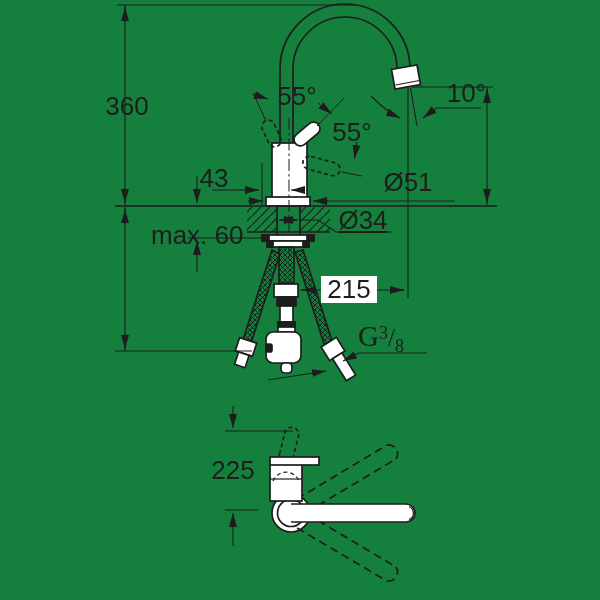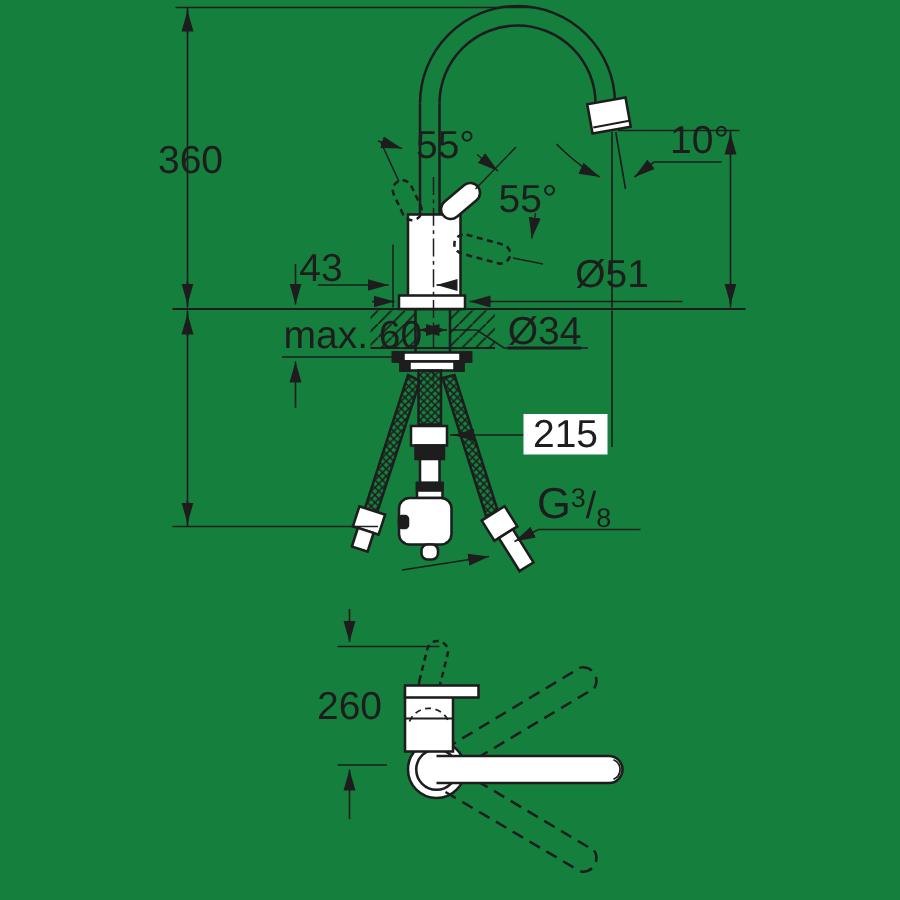--- a/index.html
+++ b/index.html
@@ -210,24 +210,24 @@
     <g>
       <rect x="270" y="461" width="32" height="40" fill="#fff"></rect>
       <rect x="270" y="457" width="49" height="8" fill="#fff"></rect>
       <path d="M270,479 H302" stroke-width="1.2"></path>
       <path d="M273,481 A14,14 0 0 1 299,481" stroke-width="1.2" stroke-dasharray="4 3"></path>
     </g>
   </g>
 </svg>
 
 <div class="lbl" style="left:97px;top:93px;width:60px;">360</div>
-<div class="lbl left" style="left:151px;top:210px;margin-left:38px;">max. 60</div>
+<div class="lbl left" style="left:151px;top:222px;">max. 60</div>
 <div class="lbl" style="left:192px;top:165px;width:44px;">43</div>
 <div class="lbl" style="left:368px;top:169px;width:80px;">Ø51</div>
 <div class="lbl" style="left:332px;top:207px;width:62px;text-decoration:underline;">Ø34</div>
 <div class="lbl" style="left:268px;top:83px;width:58px;">55°</div>
 <div class="lbl" style="left:323px;top:119px;width:58px;">55°</div>
 <div class="lbl" style="left:430px;top:80px;width:56px;text-align:right;">10°</div>
-<div class="lbl mask" style="left:321px;top:276px;width:52px;margin-left:28px;">215</div>
-<div class="lbl" style="left:207px;top:457px;width:52px;">260</div>
-<div class="lbl thread left" style="left:358px;top:321px;"><span>G</span><sup>3</sup><span class="sl">/</span><sub>8</sub></div>
+<div class="lbl mask" style="left:321px;top:276px;width:52px;">215</div>
+<div class="lbl" style="left:207px;top:457px;width:52px;">225</div>
+<div class="lbl thread left" style="left:358px;top:321px;font-family:Liberation Serif, serif;"><span>G</span><sup>3</sup><span class="sl">/</span><sub>8</sub></div>
 
 </div>
 
 </body></html>

